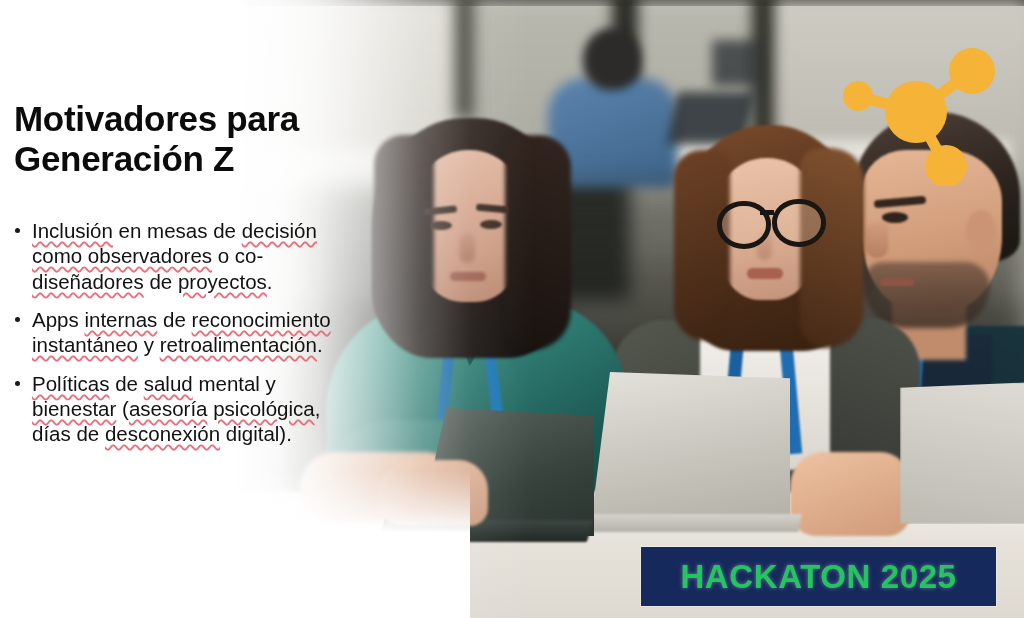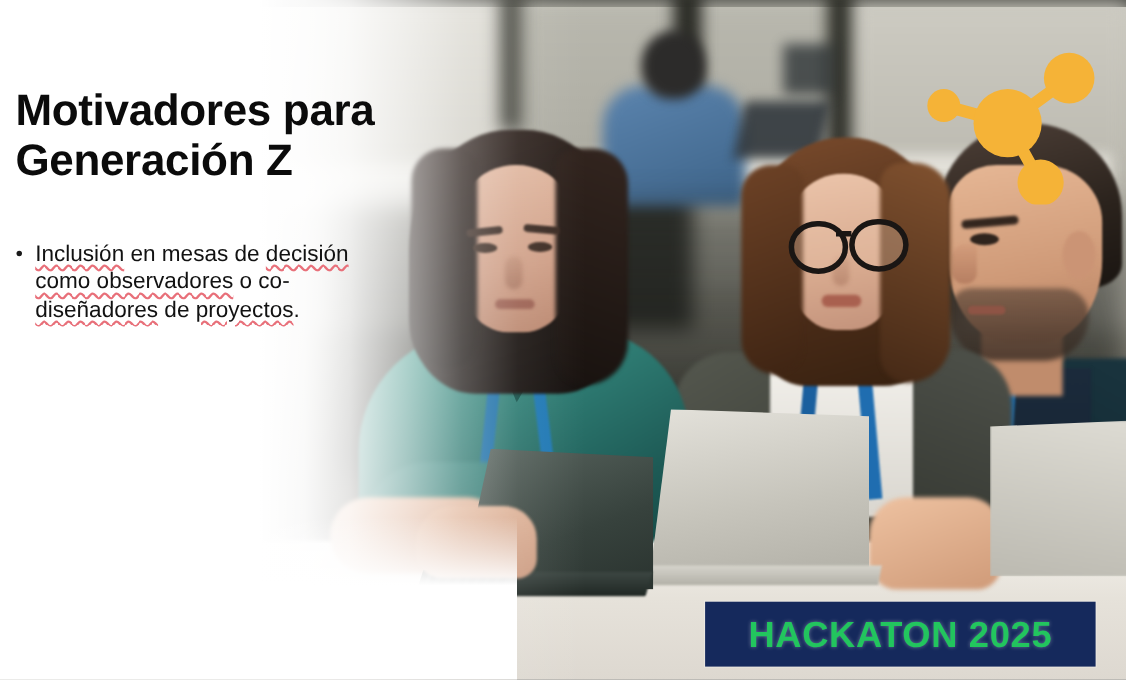--- a/index.html
+++ b/index.html
@@ -298,22 +298,22 @@
       rgba(255,255,255,.08) 46%,
       rgba(255,255,255,0) 52%);
   }
   .bottom-fade{
     position:absolute;left:0;top:470px;width:470px;height:148px;
     background:linear-gradient(180deg,rgba(255,255,255,0),#ffffff 42%);
   }
 
   
   .title{
-    position:absolute;left:14px;top:52px;width:400px;
-    font-size:40px;line-height:1.14;font-weight:700;
+    position:absolute;left:14px;top:76px;width:400px;
+    font-size:35px;line-height:1.14;font-weight:700;
     color:#0b0b0b;letter-spacing:-.3px;
     white-space:pre-line;
   }
   .bullets{
     position:absolute;left:10px;top:218px;width:330px;
     list-style:none;margin:0;padding:0;
   }
   .bullet-item{
     position:relative;
     padding-left:22px;
@@ -441,20 +441,22 @@
 
     <div class="left-fade"></div>
     <div class="bottom-fade"></div>
   </div>
 
   <h1 class="title">Motivadores para
 Generación Z</h1>
 
   <ul class="bullets">
     <li class="bullet-item"><span class="sp">Inclusión</span><span> en mesas de </span><span class="sp">decisión</span><span> </span><span class="sp">como observadores</span><span> o co-</span><span class="sp">diseñadores</span><span> de </span><span class="sp">proyectos</span><span>.</span></li>
+    <li class="bullet-item"><span>Apps </span><span class="sp">internas</span><span> de </span><span class="sp">reconocimiento</span><span> </span><span class="sp">instantáneo</span><span> y </span><span class="sp">retroalimentación</span><span>.</span></li>
+    <li class="bullet-item"><span class="sp">Políticas</span><span> de </span><span class="sp">salud</span><span> mental y </span><span class="sp">bienestar</span><span> (</span><span class="sp">asesoría</span><span> </span><span class="sp">psicológica</span><span>, días de </span><span class="sp">desconexión</span><span> digital).</span></li>
   </ul>
 
   <div class="molecule">
     <svg width="168" height="148" viewBox="0 0 168 148">
       <g id="molecule-edges">
           <line x1="80" y1="74" x2="136" y2="33" stroke="#F5B337" stroke-width="11" stroke-linecap="round"></line>
           <line x1="80" y1="74" x2="22" y2="58" stroke="#F5B337" stroke-width="11" stroke-linecap="round"></line>
           <line x1="80" y1="74" x2="110" y2="128" stroke="#F5B337" stroke-width="11" stroke-linecap="round"></line>
         </g>
       <g id="molecule-nodes">

